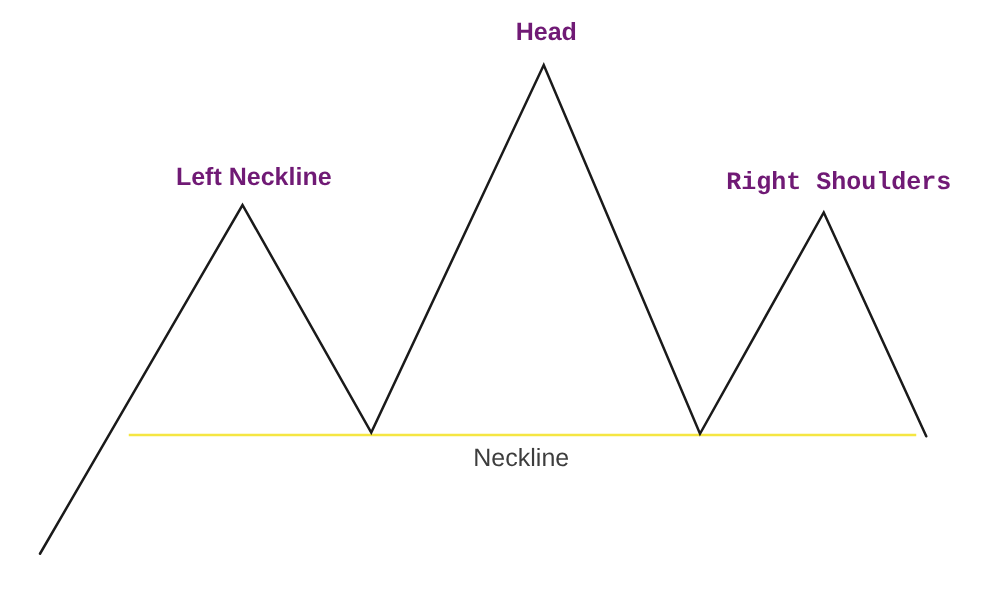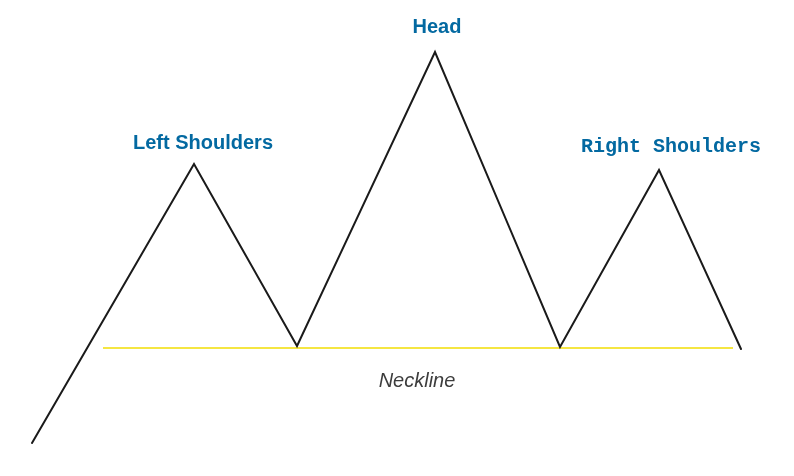--- a/index.html
+++ b/index.html
@@ -19,39 +19,39 @@
     position: absolute;
     left: 0;
     top: 0;
   }
   .label {
     position: absolute;
     transform: translateX(-50%);
     white-space: nowrap;
     font-size: 20px;
     line-height: 1.1;
-    color: #0369a1;
+    color: #701a75;
   }
   .label.bold {
     font-weight: 700;
   }
   .label.neck {
     font-weight: 400;
     color: #3d3d3d;
   }
 </style>
 </head>
 <body>
 
 <div class="canvas">
   <svg id="pattern-svg" width="794" height="476" viewBox="0 0 794 476">
     <line id="neckline-line" stroke-width="2" stroke-linecap="butt" x1="103" x2="733" y1="348" y2="348" stroke="#f5e642"></line>
     <polyline id="pattern-line" fill="none" stroke-width="2" stroke-linejoin="miter" stroke-linecap="round" points="32,443 194,164 297,346 435,52 560,347 659,170 741,349" stroke="#1a1a1a"></polyline>
   </svg>
 
-  <div class="label bold" id="lbl-left" style="left: 203px; top: 131px;">Left Shoulders</div>
+  <div class="label bold" id="lbl-left" style="left: 203px; top: 131px;">Left Neckline</div>
 
   <div class="label bold" id="lbl-head" style="left: 437px; top: 15px;">Head</div>
 
   <div class="label bold" id="lbl-right" style="left: 671px; top: 136px; font-family: Liberation Mono, monospace;">Right Shoulders</div>
 
-  <div class="label neck" id="lbl-neck" style="left: 417px; top: 369px; font-style: italic;">Neckline</div>
+  <div class="label neck" id="lbl-neck" style="left: 417px; top: 356px;">Neckline</div>
 </div>
 
 </body></html>

